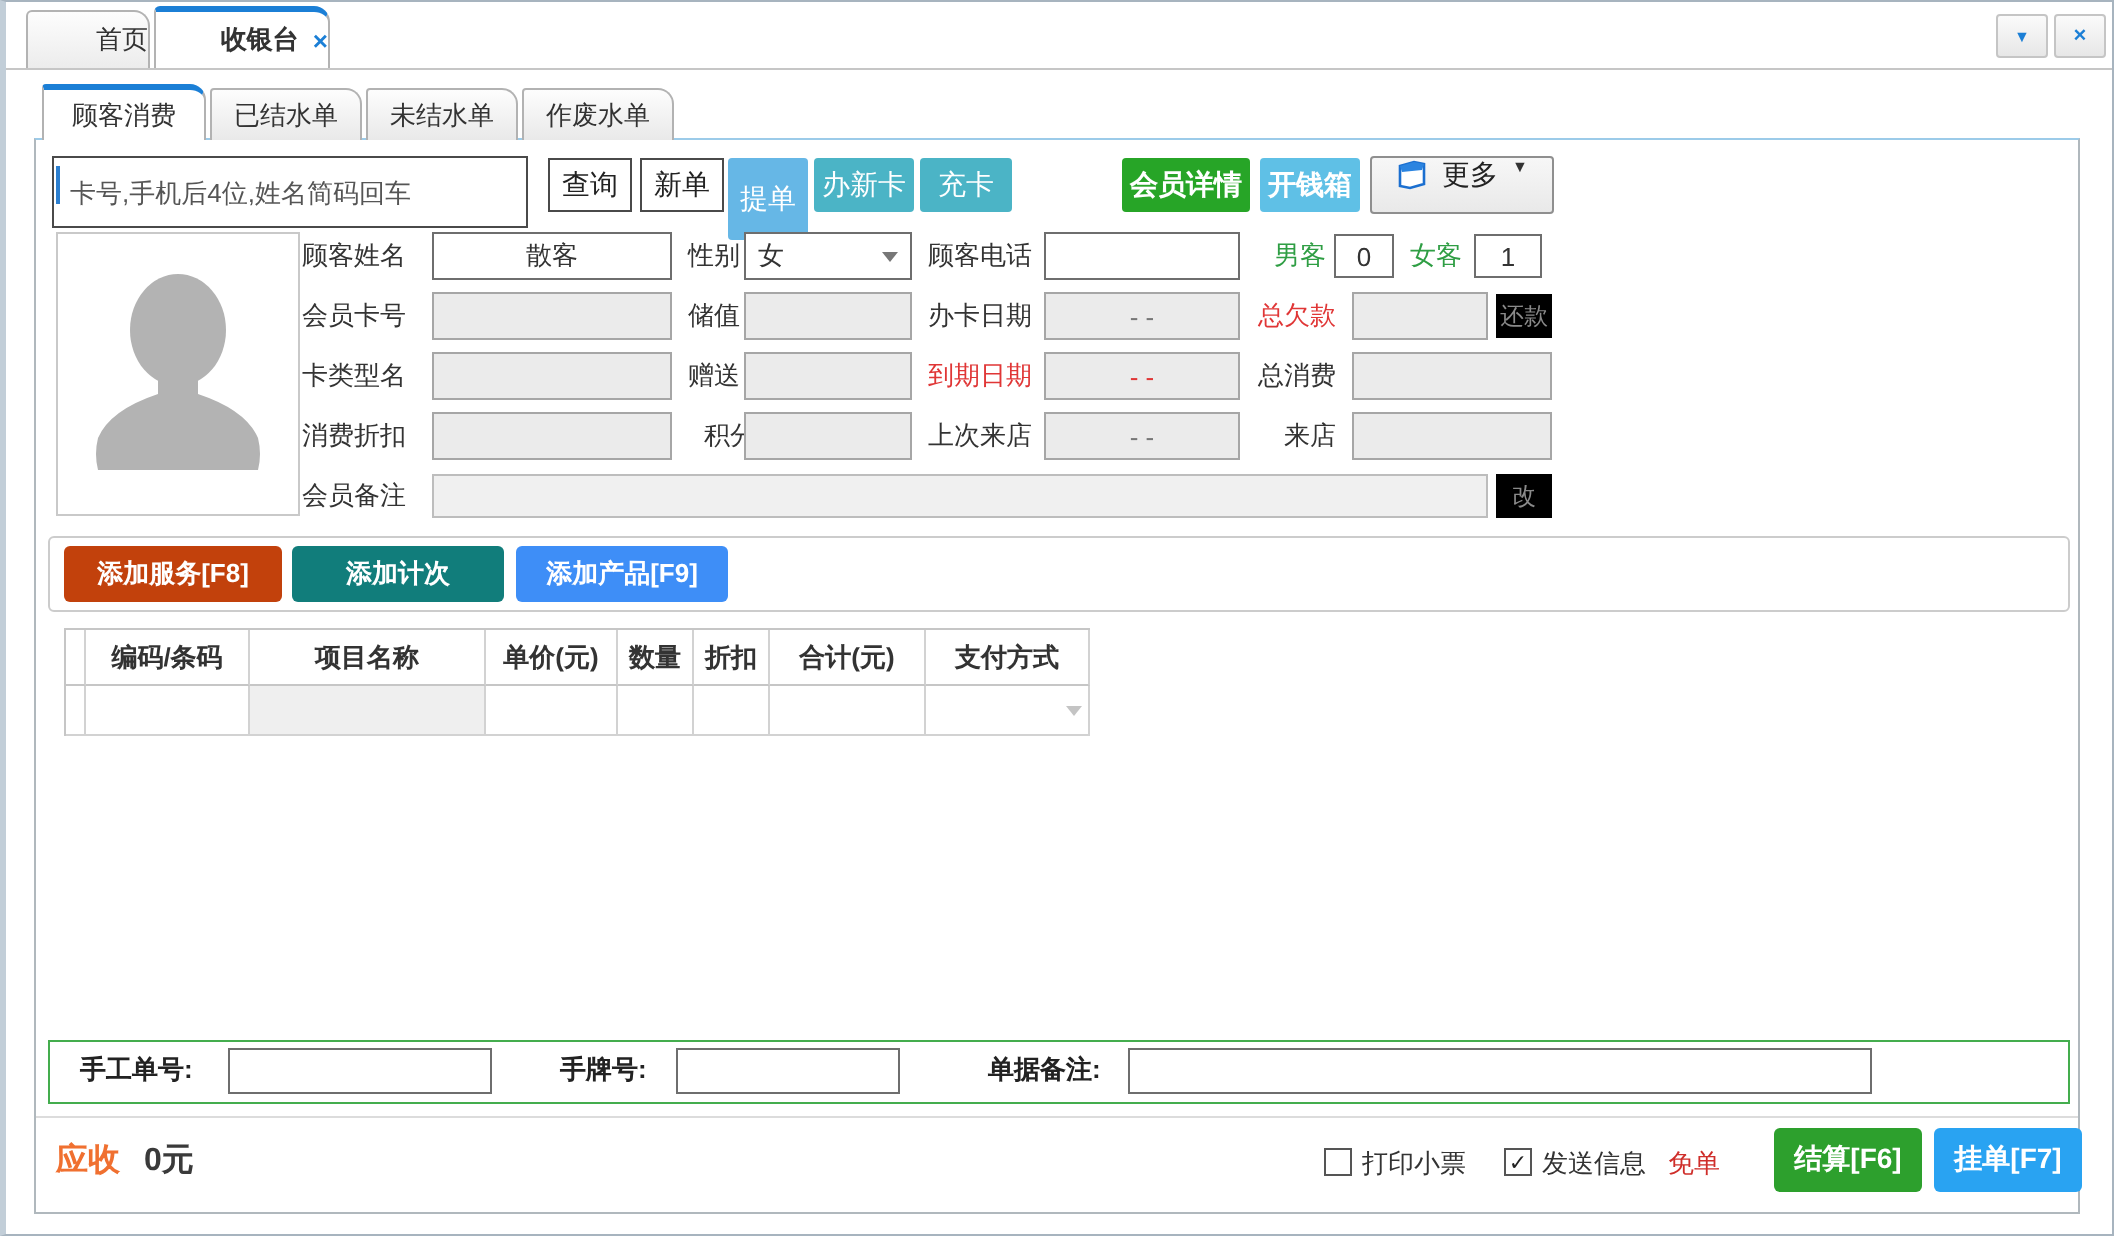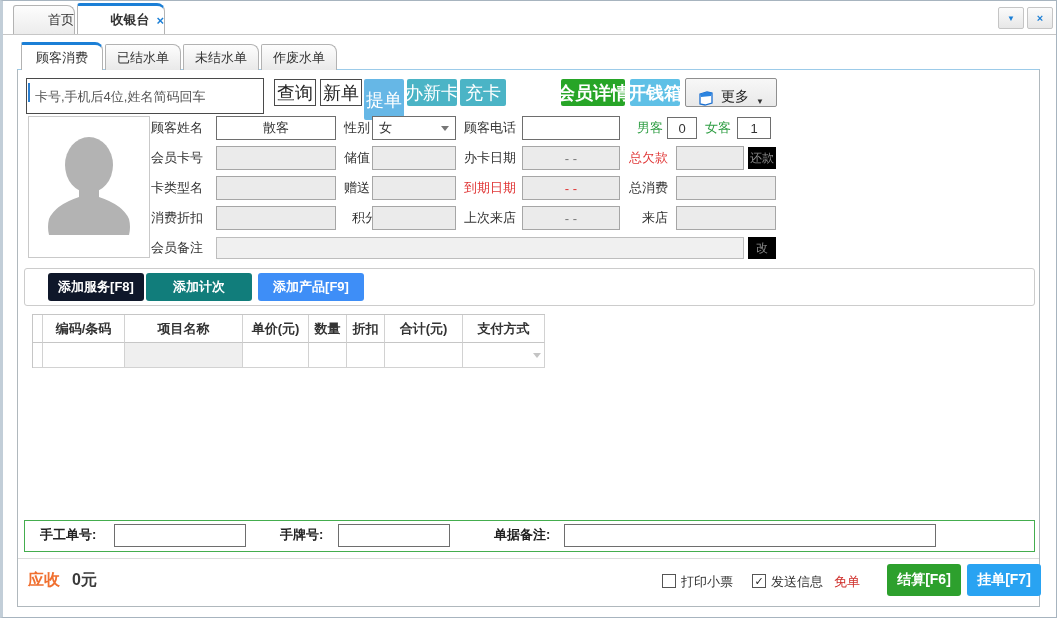--- a/index.html
+++ b/index.html
@@ -41,31 +41,31 @@
   }
   
   .search {
     position:absolute; left:8px; top:8px; width:238px; height:36px;
     border:1px solid #4a4a4a; font-size:13px; padding:0 6px 0 8px; color:#333; outline:none;
   }
   .search::placeholder { color:#555; }
   .caretbar { position:absolute; left:10px; top:13px; width:2px; height:19px; background:#2b7fd0; }
   .btn {
     position:absolute; display:flex; align-items:center; justify-content:center;
-    font-size:18px; cursor:pointer; border-radius:2px; white-space:nowrap;text-align:center;
+    font-size:14px; cursor:pointer; border-radius:2px; white-space:nowrap;text-align:center;
   }
   .btn.plain { background:#fff; border:1px solid #4a4a4a; color:#222; border-radius:0; }
   .btn.lblue { background:#66b7e6; color:#fff; }
   .btn.teal  { background:#4bb4c6; color:#fff; }
   .btn.green { background:#27a527; color:#fff; font-weight:bold; }
   .btn.sky   { background:#5fc0e6; color:#fff; font-weight:bold; }
   .more {
     position:absolute; left:667px; top:8px; width:92px; height:29px;
     background:linear-gradient(#f7f7f7,#e9e9e9); border:1px solid #8f8f8f; border-radius:2px;
-    display:flex; align-items:flex-end; justify-content:center; gap:7px; font-size:14px; color:#222; cursor:pointer;
+    display:flex; align-items:flex-start; justify-content:center; gap:7px; font-size:14px; color:#222; cursor:pointer;
   }
   .more .g { font-size:8px; color:#333; }
   
   .photo { position:absolute; left:10px; top:46px; width:122px; height:142px; border:1px solid #c9c9c9; background:#fff;
            display:flex; align-items:center; justify-content:center; }
   .flabel { position:absolute; font-size:13px; color:#333; line-height:24px; white-space:nowrap; }
   .flabel.green { color:#2f9e44; }
   .flabel.red { color:#e03636; }
   .fin { position:absolute; height:24px; border:1px solid #6e6e6e; background:#fff; font-size:13px;
          color:#333; text-align:center; outline:none; }
@@ -223,21 +223,21 @@
     <span class="flabel" style="left:624px; top:136px;">来店</span>
     <div class="din" style="left:658px; top:136px; width:100px;"></div>
 
     <span class="flabel" style="left:133px; top:166px;">会员备注</span>
     <div class="din" style="left:198px; top:167px; width:528px; height:22px; border-color:#bdbdbd; background:#f0f0f0;"></div>
     <div class="gbtn" style="left:730px; top:167px; width:28px; height:22px;">
       <span>改</span>
     </div>
 
     <div class="strip"></div>
-    <div class="abtn" style="left:30px; width:96px; background:#0f172a;">
+    <div class="abtn" style="left:14px; width:109px; background:#c2410c;">
       <span>添加服务[F8]</span>
     </div>
     <div class="abtn" style="left:128px; width:106px; background:#117d7b;">
       <span>添加计次</span>
     </div>
     <div class="abtn" style="left:240px; width:106px; background:#3e8ef7;">
       <span>添加产品[F9]</span>
     </div>
 
     <div class="tbl">

